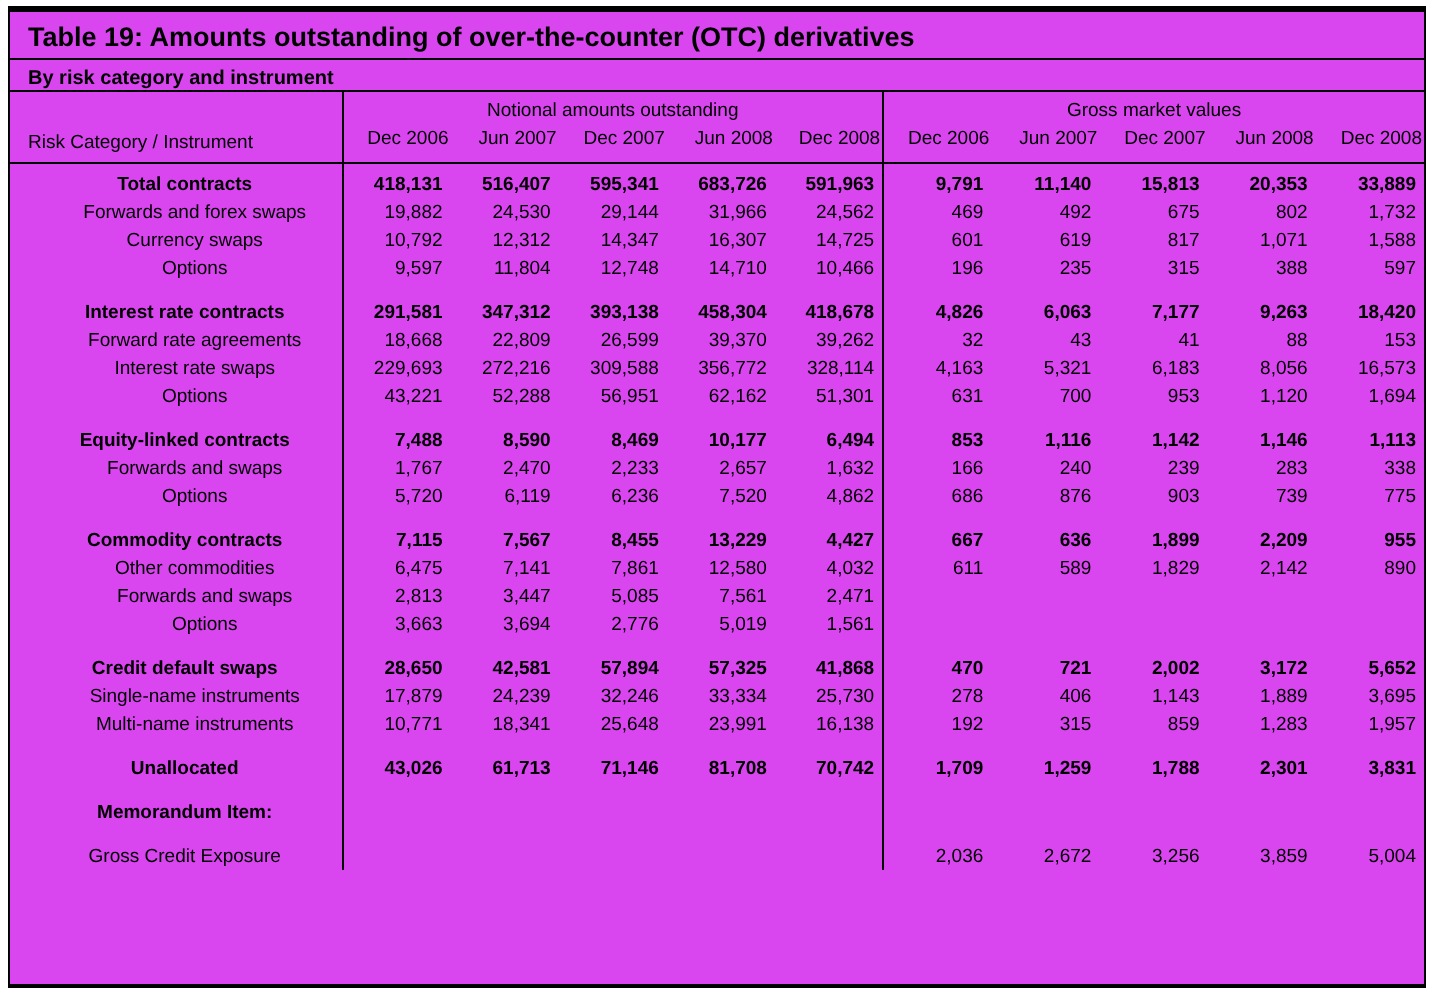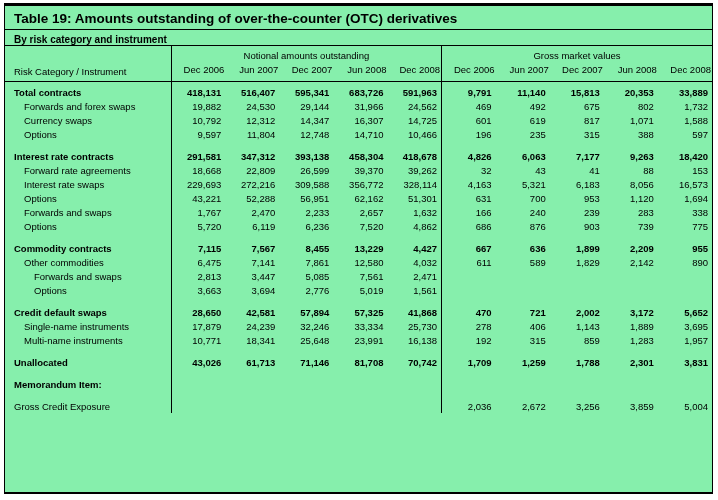--- a/index.html
+++ b/index.html
@@ -9,21 +9,21 @@
     color: #000;
     position: relative;
   }
   .frame {
     position: absolute;
     left: 4px; top: 3px;
     width: 709px; height: 491px;
     border: 1px solid #000;
     border-top: 3px solid #000;
     border-bottom: 2px solid #000;
-    background: #86efac;
+    background: #d946ef;
     overflow: hidden;
   }
   .titlebar {
     padding: 5px 8px 3px 9px;
     font-size: 13.5px;
     font-weight: bold;
     border-bottom: 1px solid #000;
     white-space: nowrap;
   }
   .subtitle {
@@ -69,21 +69,21 @@
   }
   .sep { border-left: 1px solid #000; }
   tbody td {
     height: 14px;
     line-height: 13px;
     vertical-align: bottom;
     white-space: nowrap;
     overflow: hidden;
   }
   td.num { text-align: right; padding-right: 4px; }
-  td.label { padding-left: 9px; }
+  td.label { padding-left: 9px; text-align: center; }
   td.label.ind1 { padding-left: 19px; }
   td.label.ind2 { padding-left: 29px; }
   tr.bold td { font-weight: bold; }
   tr.gap td { padding-top: 9px; }
   tr.first td { padding-top: 4px; }
 </style>
 </head>
 <body>
 
 <div class="frame">
@@ -222,20 +222,33 @@
           <td class="num">52,288</td>
           <td class="num">56,951</td>
           <td class="num">62,162</td>
           <td class="num">51,301</td>
           <td class="num sep">631</td>
           <td class="num">700</td>
           <td class="num">953</td>
           <td class="num">1,120</td>
           <td class="num">1,694</td>
         </tr>
+        <tr class="bold gap">
+          <td class="label ind0">Equity-linked contracts</td>
+          <td class="num sep">7,488</td>
+          <td class="num">8,590</td>
+          <td class="num">8,469</td>
+          <td class="num">10,177</td>
+          <td class="num">6,494</td>
+          <td class="num sep">853</td>
+          <td class="num">1,116</td>
+          <td class="num">1,142</td>
+          <td class="num">1,146</td>
+          <td class="num">1,113</td>
+        </tr>
         <tr>
           <td class="label ind1">Forwards and swaps</td>
           <td class="num sep">1,767</td>
           <td class="num">2,470</td>
           <td class="num">2,233</td>
           <td class="num">2,657</td>
           <td class="num">1,632</td>
           <td class="num sep">166</td>
           <td class="num">240</td>
           <td class="num">239</td>

